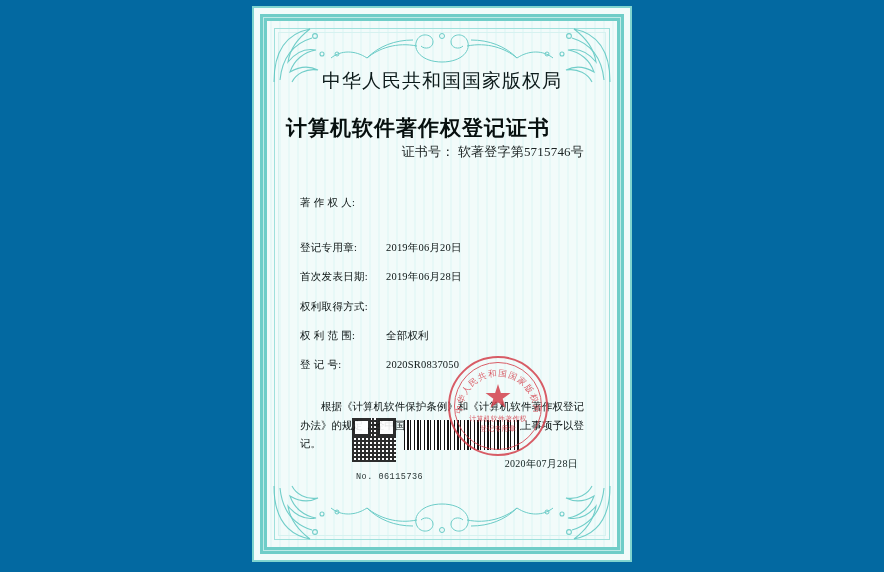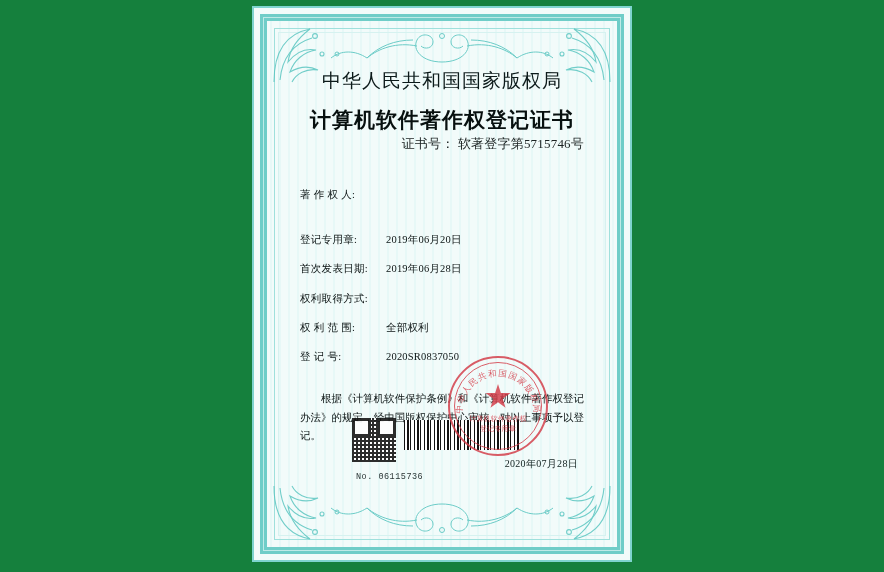--- a/index.html
+++ b/index.html
@@ -10,21 +10,21 @@
   body {
     width: 884px;
     height: 572px;
     overflow: hidden;
     font-family: "Liberation Serif", serif;
   }
   #certificate-page {
     position: relative;
     width: 884px;
     height: 572px;
-    background: #15803d;
+    background: #0369a1;
   }
   
   .cert-paper {
     position: absolute;
     left: 252px;
     top: 6px;
     width: 380px;
     height: 556px;
     background: #f2fbfa;
     box-sizing: border-box;
@@ -112,26 +112,25 @@
   .cert-title-main {
     text-align: center;
     font-size: 19px;
     letter-spacing: 1px;
     color: #0c1a1a;
     font-family: "Liberation Serif", serif;
     font-weight: 500;
     margin-top: 10px;
   }
   .cert-title-sub {
-    text-align: center;
     font-size: 21px;
     font-weight: bold;
     letter-spacing: 1px;
     color: #07100f;
-    margin-top: 12px;
+    margin-top: 20px;
   }
   .cert-number-line {
     text-align: right;
     font-size: 13px;
     color: #1b2222;
     margin-top: 1px;
     padding-right: 14px;
     letter-spacing: .2px;
   }
 

